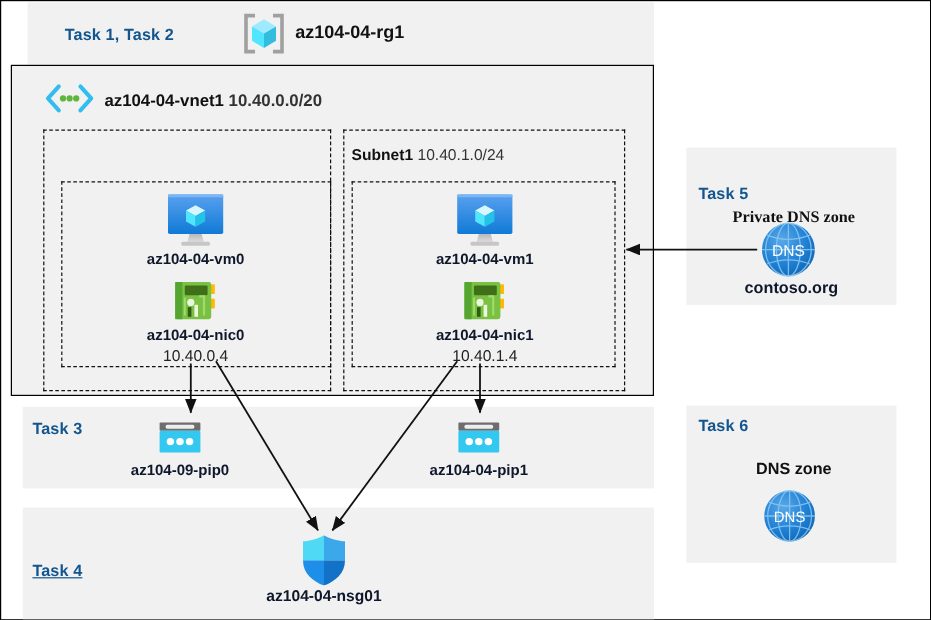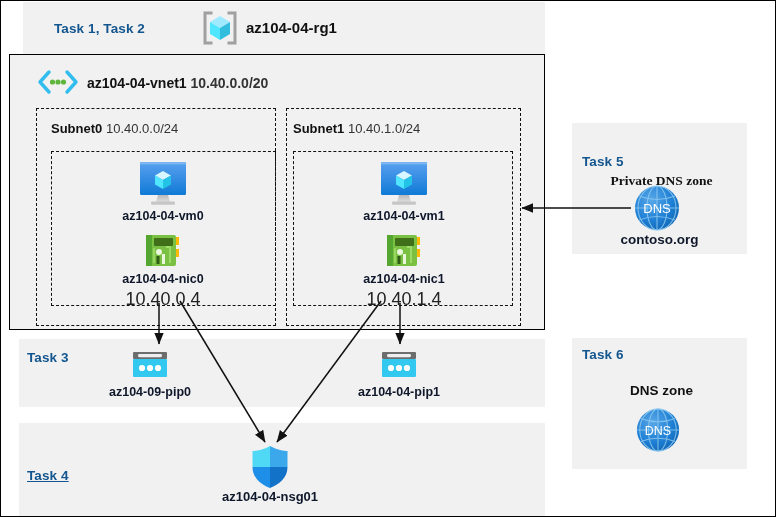--- a/index.html
+++ b/index.html
@@ -54,21 +54,21 @@
     position:absolute;
     text-align:center;
     font-size:12.5px;
     font-weight:bold;
     color:#0f172a;
     white-space:nowrap;
   }
   .node-sub{
     position:absolute;
     text-align:center;
-    font-size:18px;
+    font-size:13px;
     font-weight:normal;
     color:#222222;
     white-space:nowrap;
   }
   .heading{
     position:absolute;
     text-align:center;
     font-size:13.5px;
     font-weight:bold;
     color:#111111;
@@ -118,23 +118,20 @@
       <circle cx="26.5" cy="13" r="2.6" fill="#5fb63c"></circle>
     </svg>
   </div>
 
   <div class="res-title" style="left:86px;top:74px;font-size:14px;">
     <b>az104-04-vnet1</b><span>&nbsp;</span><span class="cidr">10.40.0.0/20</span>
   </div>
 
   <div class="dashbox" style="left:35px;top:107px;width:240px;height:218px;"></div>
 
-  <div class="subnet-title" style="left:50px;top:120px;">
-    <b>Subnet0</b><span>&nbsp;</span><span class="cidr">10.40.0.0/24</span>
-  </div>
 
   <div class="dashbox" style="left:50px;top:150px;width:225px;height:155px;"></div>
 
   <div class="icon" style="left:133px;top:159px;">
     <svg width="58" height="46" viewBox="0 0 58 46">
       <defs>
         <linearGradient id="vmg0" x1="0" y1="0" x2="0" y2="1">
           <stop offset="0%" stop-color="#5aa0ef"></stop>
           <stop offset="100%" stop-color="#0f7ad6"></stop>
         </linearGradient>

